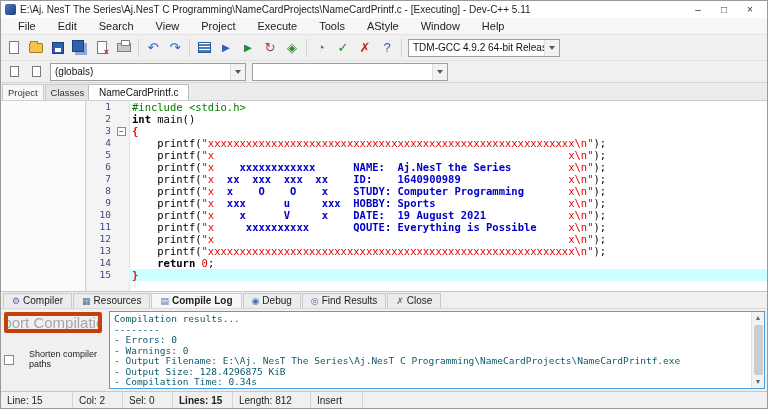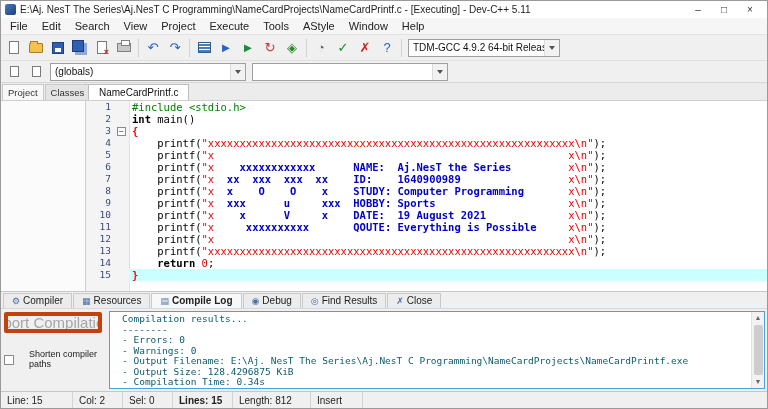--- a/index.html
+++ b/index.html
@@ -9,21 +9,21 @@
 
   
   .titlebar { height:17px; background:#fff; display:flex; align-items:center; padding:0 4px; flex:0 0 auto; }
   .appicon { width:11px; height:11px; border-radius:2px; background:linear-gradient(135deg,#4a7ebb,#1d3e78); margin-right:4px; flex:0 0 auto; }
   .title-text { font-size:10px; color:#222; white-space:nowrap; overflow:hidden; flex:1 1 auto; }
   .winbtns { display:flex; flex:0 0 auto; }
   .winbtn { width:26px; text-align:center; font-size:10px; color:#333; cursor:default; }
 
   
   .menubar { height:17px; background:#f6f6f6; border-bottom:1px solid #e3e3e3; display:flex; align-items:center; padding-left:2px; flex:0 0 auto; }
-  .menu-item { padding:1px 7px; font-size:11px; color:#222; }
+  .menu-item { padding:1px 7px; font-size:11px; color:#222;margin-left:8px; }
 
   
   .toolbar1 { height:26px; background:#f0f0f0; border-bottom:1px solid #e0e0e0; display:flex; align-items:center; padding:0 2px; flex:0 0 auto; }
   .toolbar2 { height:22px; background:#f0f0f0; border-bottom:1px solid #d6d6d6; display:flex; align-items:center; padding:0 2px; flex:0 0 auto; }
   .tbtn { width:22px; height:22px; display:flex; align-items:center; justify-content:center; border:1px solid transparent; }
   .tbtn .glyph { font-size:13px; line-height:13px; }
   .tsep { width:1px; height:18px; background:#d2d2d2; margin:0 3px; }
   .shape-page { width:10px; height:13px; background:#fff; border:1px solid #7a7a7a; }
   .shape-page-small { width:9px; height:11px; background:#fff; border:1px solid #7a7a7a; }
   .shape-page-x { width:10px; height:13px; background:#fff; border:1px solid #7a7a7a; position:relative; }
@@ -74,21 +74,21 @@
   .btabs { height:17px; display:flex; align-items:flex-end; padding-left:2px; border-bottom:1px solid #d8d8d8; }
   .btab { display:flex; align-items:center; gap:3px; font-size:10px; padding:1px 8px 2px; border:1px solid #c9c9c9; border-bottom:none; background:#ececec; margin-right:1px; color:#222; }
   .btab.active { background:#f8f8f8; font-weight:bold; }
   .btab .bic { font-size:9px; color:#4a6fa5; }
   .bcontent { height:82px; display:flex; padding:2px; }
   .bleft { width:106px; flex:0 0 auto; padding:1px 4px 0 1px; }
   .abortbtn { width:98px; height:21px; background:#f0f0f0; border:4px solid #c2410c; border-radius:2px; color:#a6a6a6; font-size:15px; display:flex; align-items:center; justify-content:center; white-space:nowrap; overflow:hidden; }
   .chkrow { margin-top:16px; display:flex; align-items:center; gap:15px; }
   .chkbox { width:10px; height:10px; border:1px solid #8a8a8a; background:#fff; flex:0 0 auto; margin-top:1px; }
   .chklabel { font-size:9px; color:#222; line-height:10px; }
-  .logwrap { flex:1 1 auto; display:flex; border:1px solid #4aa0e0; background:#fff; min-width:0;padding-left:8px; }
+  .logwrap { flex:1 1 auto; display:flex; border:1px solid #4aa0e0; background:#fff; min-width:0; }
   .logbody { flex:1 1 auto; padding:2px 4px; font-family:"DejaVu Sans Mono","Liberation Mono",monospace; font-size:9.5px; line-height:10.5px; color:#0e5a6d; white-space:pre; overflow:hidden; }
   .vscroll { width:13px; flex:0 0 auto; background:#f2f2f2; border-left:1px solid #e0e0e0; display:flex; flex-direction:column; align-items:center; }
   .varrow { width:13px; height:12px; font-size:7px; color:#666; text-align:center; line-height:12px; }
   .vthumb { width:9px; flex:1 1 auto; margin:1px 0; background:#cdcdcd; border-radius:2px; }
 
   
   .statusbar { height:17px; flex:0 0 auto; background:#f0f0f0; border-top:1px solid #c6c6c6; display:flex; align-items:flex-end; font-size:10px; color:#222; }
   .sseg { padding:0 6px; border-right:1px solid #d4d4d4; height:100%; display:flex; align-items:center; white-space:nowrap; overflow:hidden; flex:0 0 auto; }
   .sseg.last { flex:1 1 auto; border-right:none; }
 </style>

